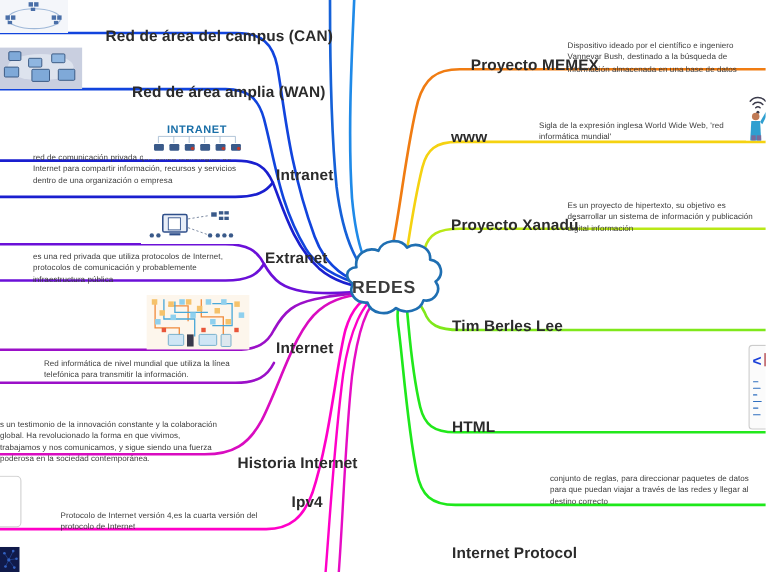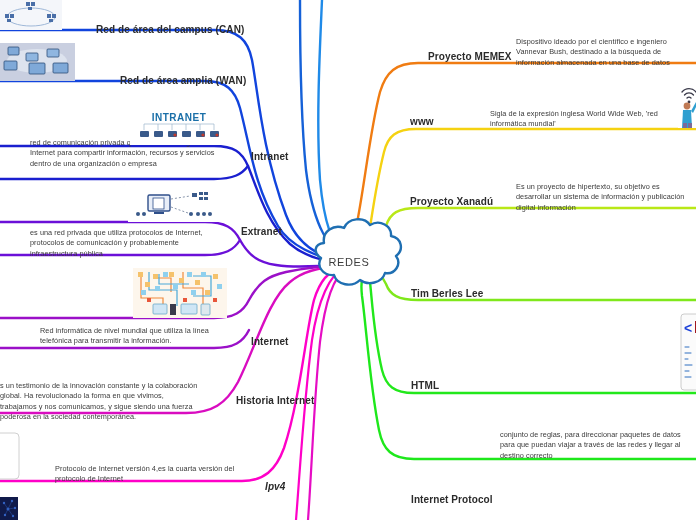--- a/index.html
+++ b/index.html
@@ -23,21 +23,21 @@
   }
   .branch-svg {
     position: absolute;
     left: 0; top: 0;
     width: 696px;
     height: 520px;
     pointer-events: none;
   }
   .node-label {
     position: absolute;
-    font-size: 10px;
+    font-size: 14px;
     font-weight: bold;
     color: #2b2b2b;
     white-space: nowrap;
     letter-spacing: 0.1px;
   }
   .node-desc {
     position: absolute;
     font-size: 7.3px;
     color: #3a3a3a;
     line-height: 1.42;
@@ -52,22 +52,22 @@
   }
   .center-label {
     position: absolute;
     left: 0;
     top: 0;
     width: 88px;
     height: 58px;
     display: flex;
     align-items: center;
     justify-content: center;
-    font-size: 11px;
-    font-weight: normal;
+    font-size: 16px;
+    font-weight: bold;
     color: #3c3c3c;
     letter-spacing: 0.6px;
   }
   .thumb {
     position: absolute;
     overflow: hidden;
   }
   .thumb svg { display: block; }
 </style>
 </head>
@@ -127,23 +127,23 @@
   </svg>
 
   <div class="center-node">
     <div class="center-label">REDES</div>
   </div>
 
   <div class="node-label" style="left:96px; top:24px;">Red de área del campus (CAN)</div>
   <div class="node-label" style="left:96px; top:75px;padding-left:24px;">Red de área amplia (WAN)</div>
   <div class="node-label" style="left:251px; top:151px;">Intranet</div>
   <div class="node-label" style="left:241px; top:226px;">Extranet</div>
-  <div class="node-label" style="left:251px; top:336px;">Internet</div>
-  <div class="node-label" style="left:216px; top:395px;margin-left:20px;">Historia Internet</div>
-  <div class="node-label" style="left:265px; top:481px;font-style:italic;">Ipv4</div>
+  <div class="node-label" style="left:251px; top:308px;">Internet</div>
+  <div class="node-label" style="left:216px; top:412px;">Historia Internet</div>
+  <div class="node-label" style="left:265px; top:448px;">Ipv4</div>
 
   <div class="node-desc" style="left:30px; top:138px; width:192px;">red de comunicación privada que utiliza tecnologías de Internet para compartir información, recursos y servicios dentro de una organización o empresa</div>
   <div class="node-desc" style="left:30px; top:228px; width:182px;">es una red privada que utiliza protocolos de Internet, protocolos de comunicación y probablemente infraestructura pública</div>
   <div class="node-desc" style="left:0px;  top:381px; width:200px;">s un testimonio de la innovación constante y la colaboración global. Ha revolucionado la forma en que vivimos, trabajamos y nos comunicamos, y sigue siendo una fuerza poderosa en la sociedad contemporánea.</div>
   <div class="node-desc" style="left:40px; top:326px; width:185px;">Red informática de nivel mundial que utiliza la línea telefónica para transmitir la información.</div>
   <div class="node-desc" style="left:55px; top:464px; width:190px;">Protocolo de Internet versión 4,es la cuarta versión del protocolo de Internet</div>
 
   <div class="node-label" style="left:428px; top:51px;">Proyecto MEMEX</div>
   <div class="node-label" style="left:410px; top:116px;">www</div>
   <div class="node-label" style="left:410px; top:196px;text-align:right;">Proyecto Xanadú</div>

